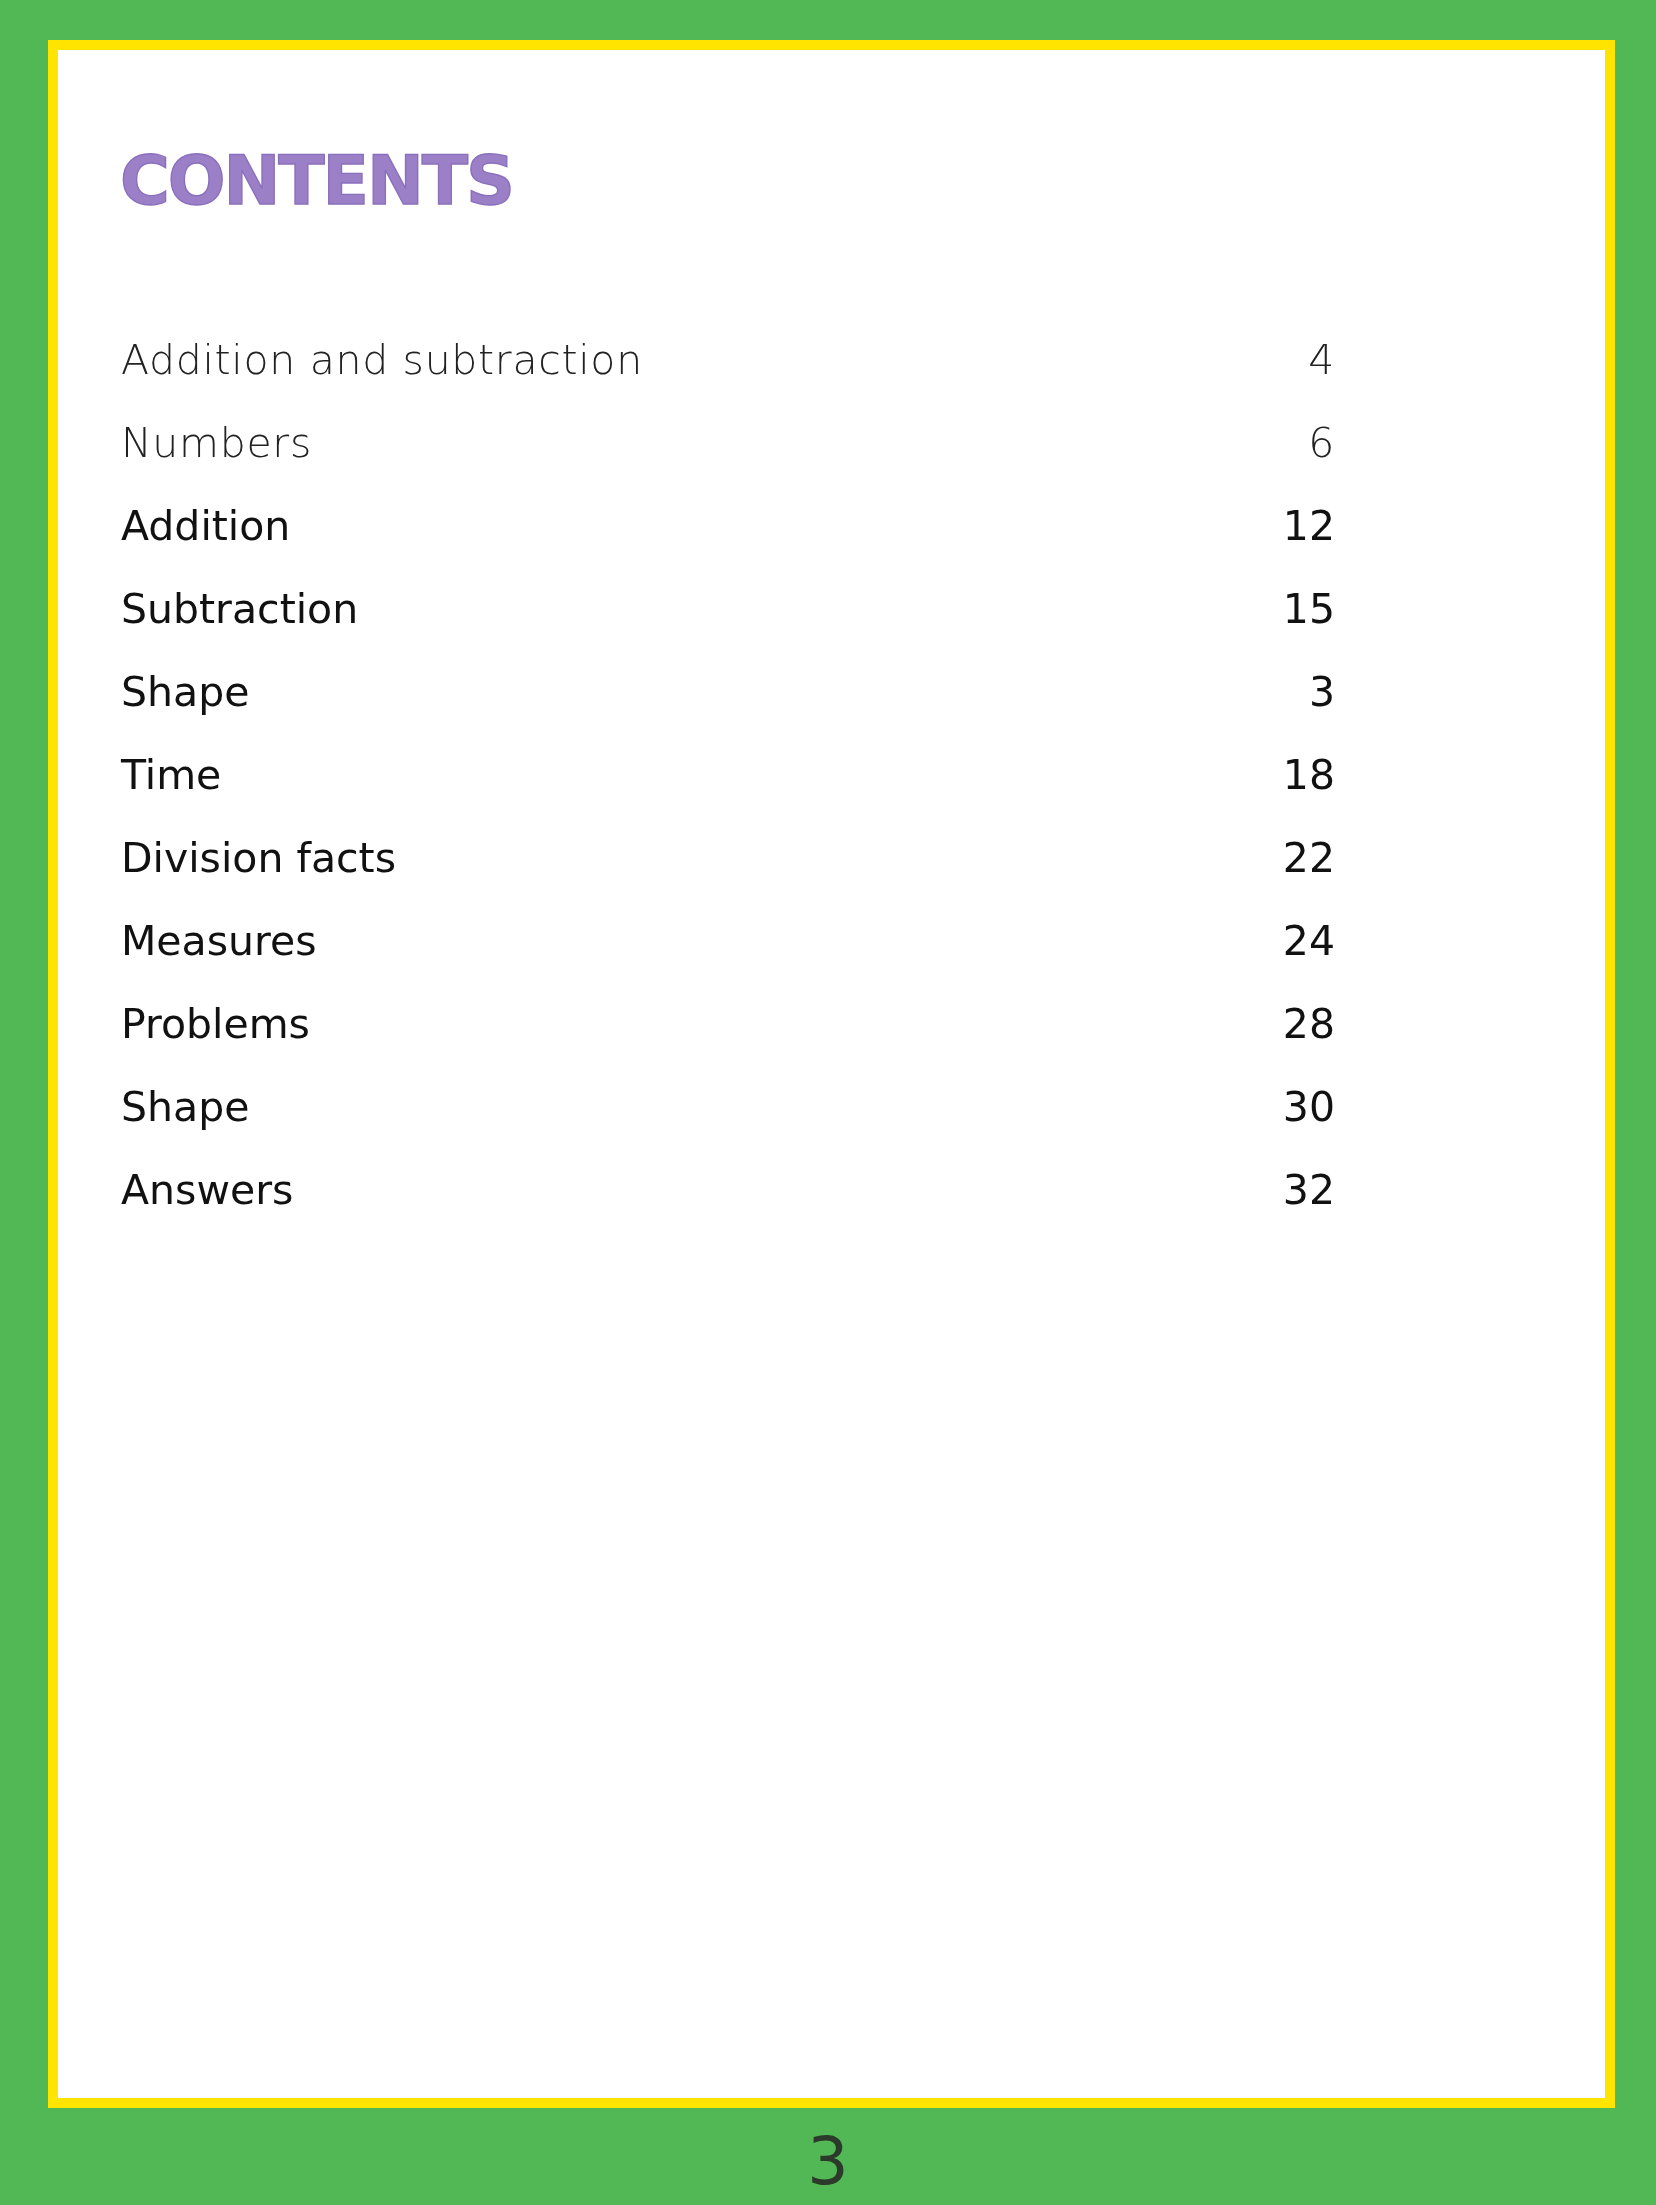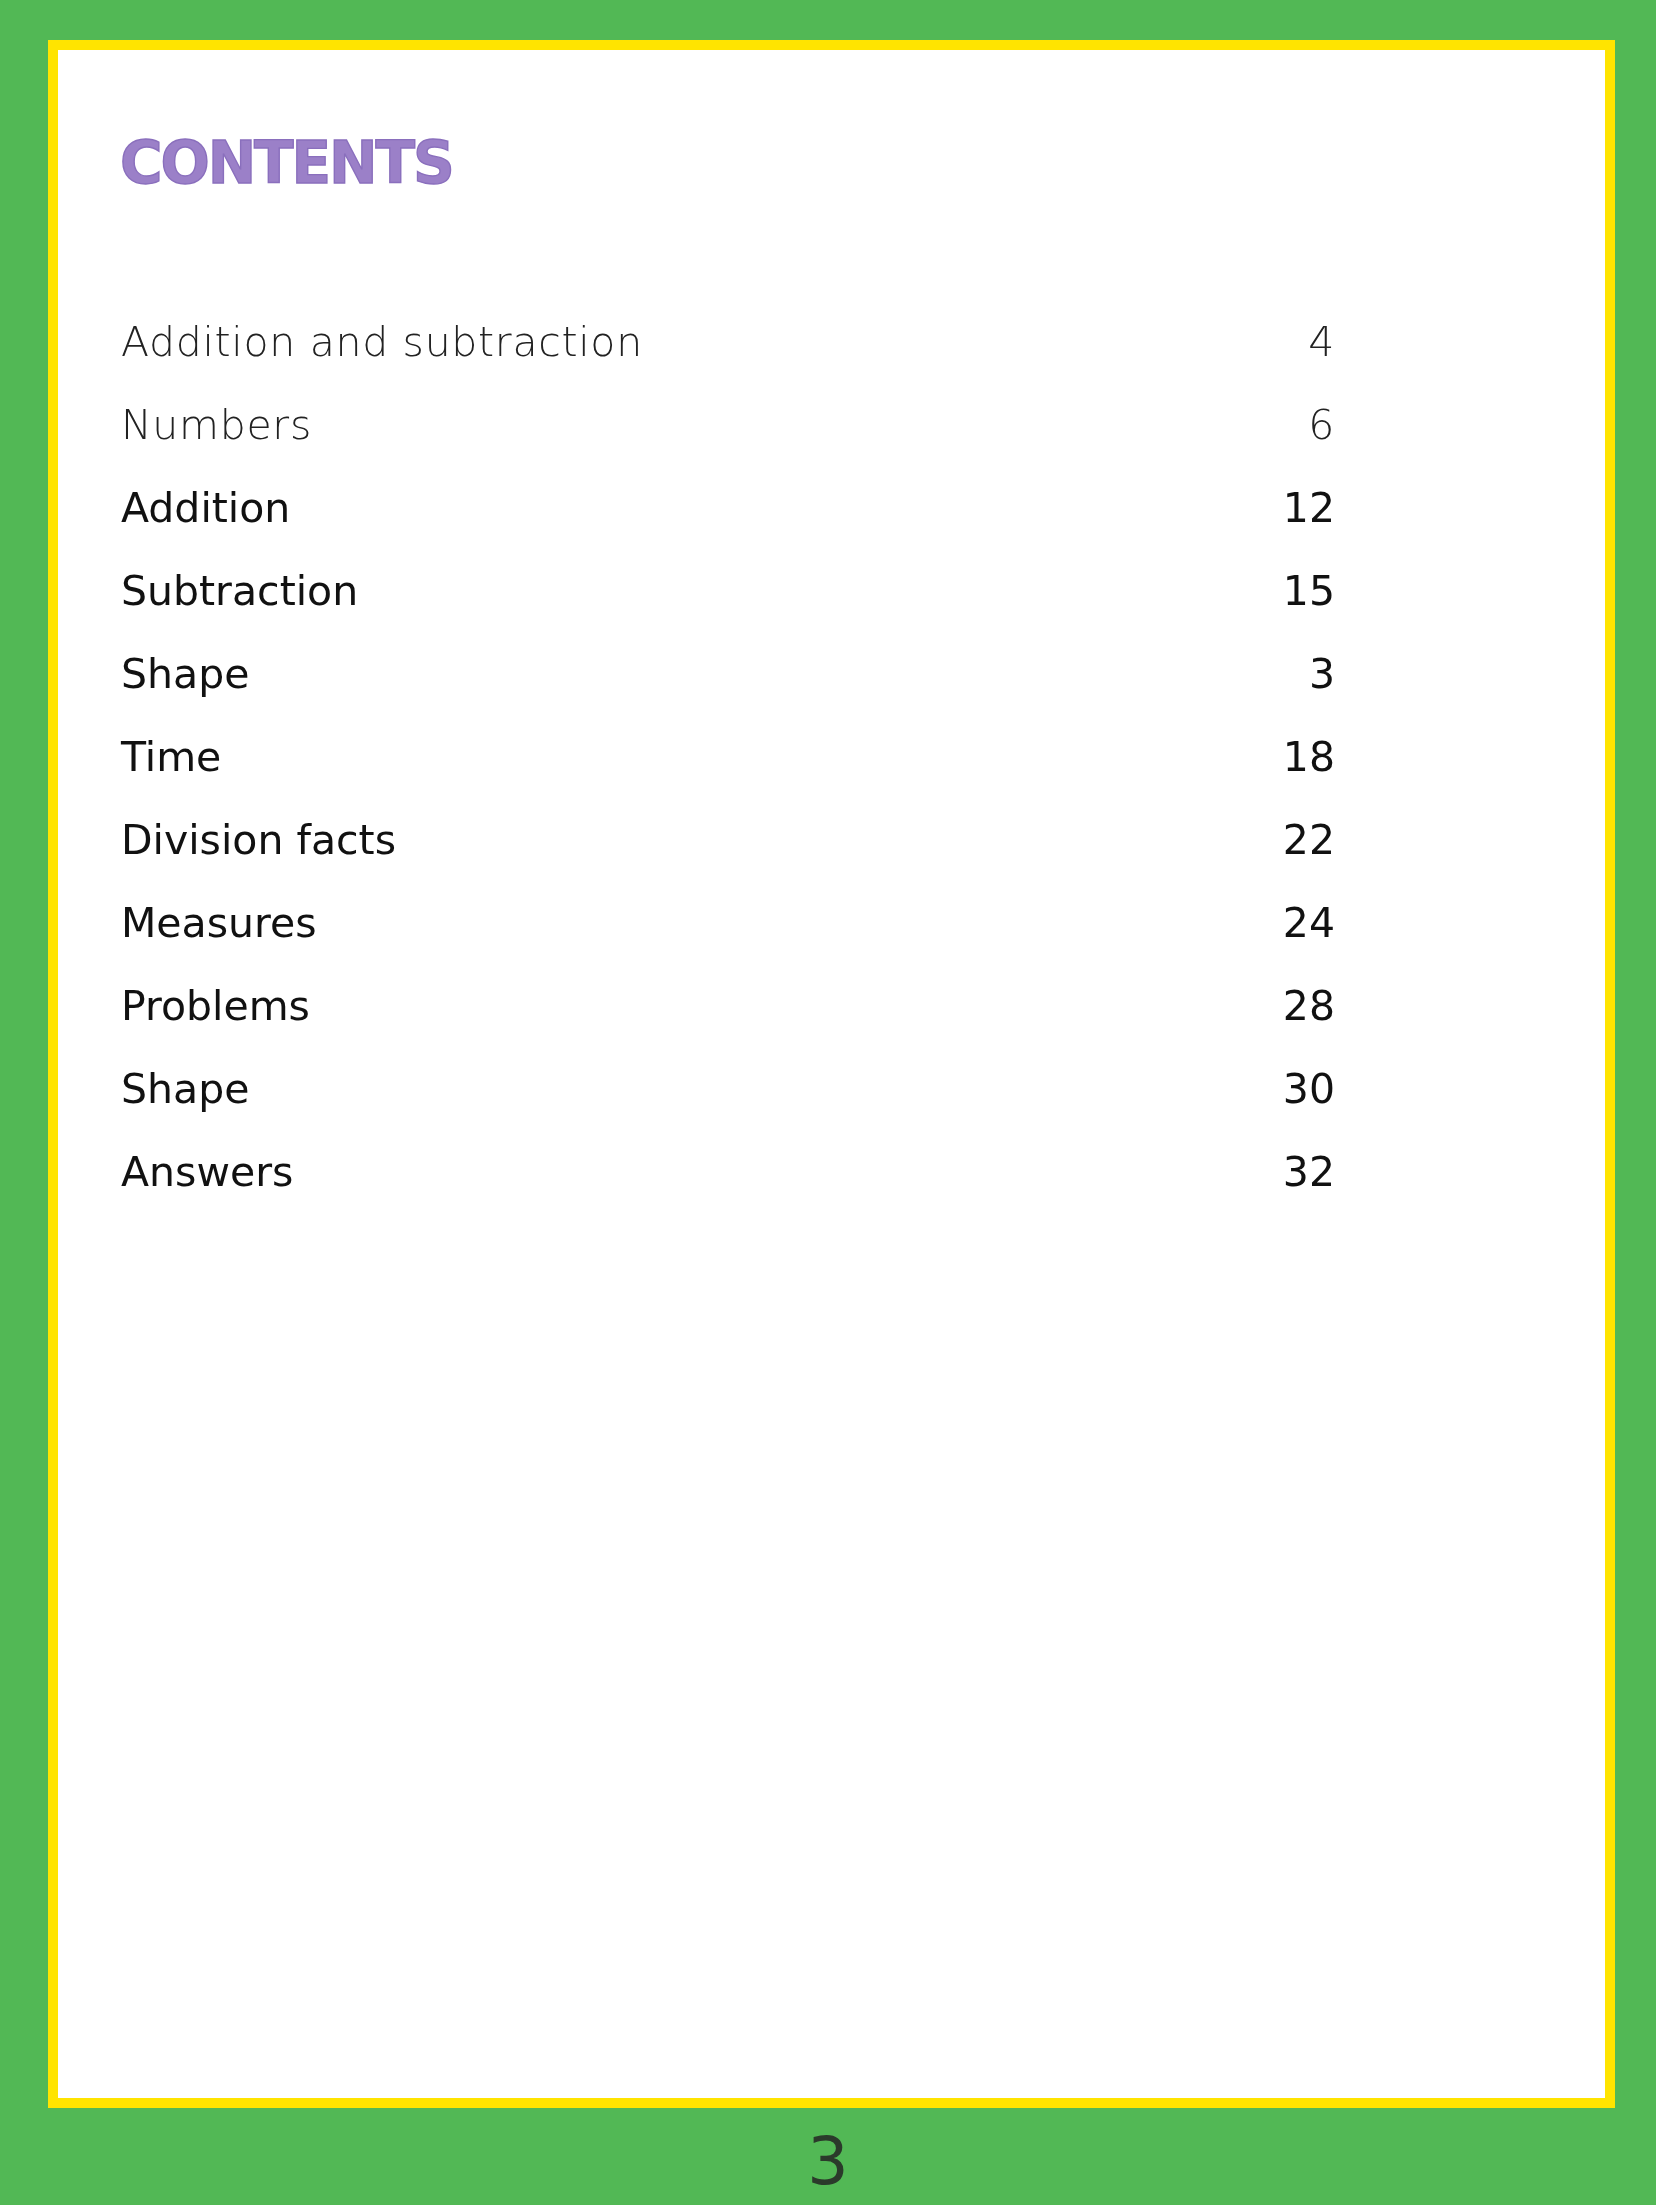--- a/index.html
+++ b/index.html
@@ -12,37 +12,37 @@
   .panel {
     position: absolute;
     left: 48px; top: 40px;
     width: 1567px; height: 2068px;
     box-sizing: border-box;
     background: #ffffff;
     border: 10px solid #ffe400;
   }
   .title {
     position: absolute;
-    left: 120px; top: 129px;
+    left: 120px; top: 141px;
     margin: 0;
     font-family: "DejaVu Sans", sans-serif;
     font-weight: bold;
-    font-size: 58px;
+    font-size: 68px;
     letter-spacing: -2.1px;
     color: #9b80c8;
     -webkit-text-stroke: 1.4px #8a6fbd;
   }
   .toc {
     position: absolute;
     left: 121px; top: 318px;
     width: 1214px;
     margin: 0; padding: 0; list-style: none;
   }
   .toc li {
-    display: flex; justify-content: space-between; align-items: flex-start;
+    display: flex; justify-content: space-between; align-items: center;
     height: 83px;
     font-size: 41px;
     color: #111;
   }
   .toc li.light { font-family: "DejaVu Sans", sans-serif; font-weight: 300; color: #222; letter-spacing: 0.7px; }
   .toc .label { white-space: nowrap; }
   .toc .page { width: 78px; text-align: right; }
   .page-number {
     position: absolute;
     left: 0; width: 100%;

